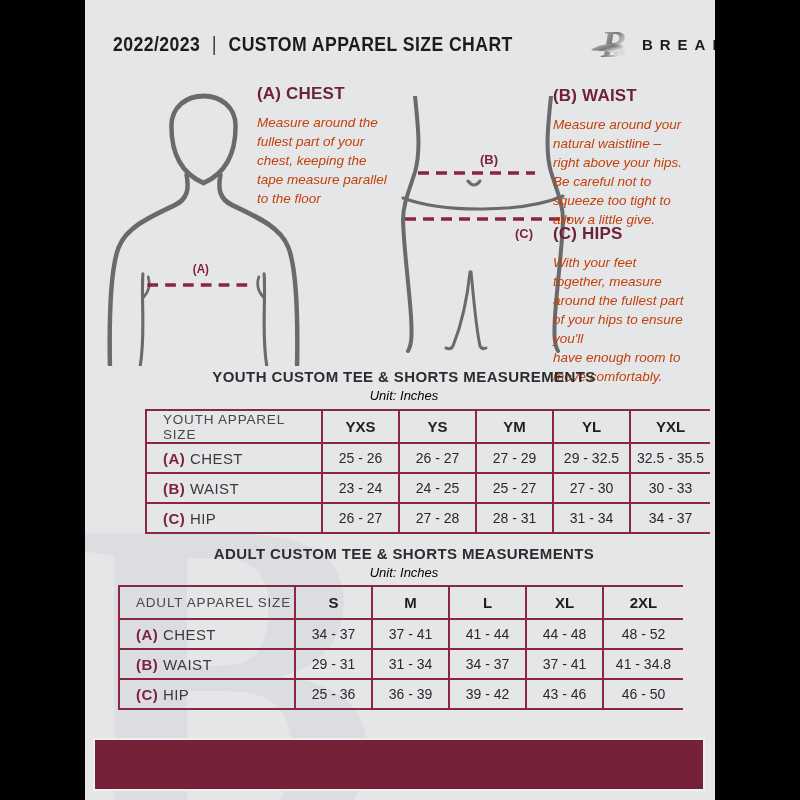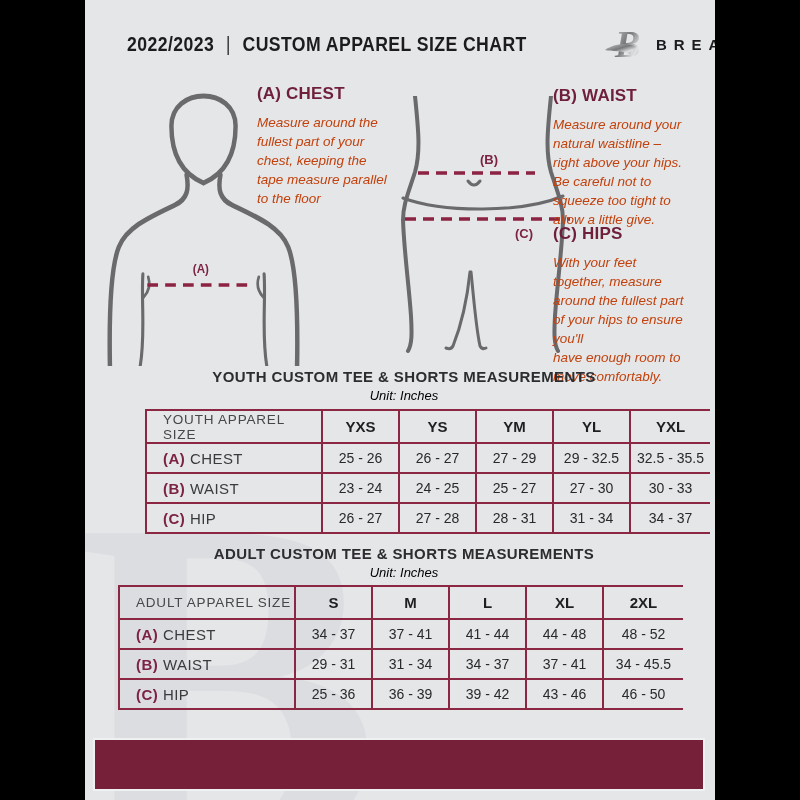--- a/index.html
+++ b/index.html
@@ -8,21 +8,21 @@
   .page{position:absolute;left:85px;top:0;width:630px;height:800px;background:#e5e6e8;overflow:hidden;}
   .sidebar-black{position:absolute;top:0;width:85px;height:800px;background:#000;}
   .bar-left{left:0;} .bar-right{right:0;width:85px;}
 
   
   .watermark{position:absolute;left:-18px;top:448px;font-family:"Liberation Serif",serif;
     font-weight:bold;font-size:470px;line-height:1;color:#dcddE0;z-index:0;user-select:none;}
 
   
   .hdr{position:absolute;left:28px;right:26px;top:22px;height:44px;display:flex;
-       align-items:center;justify-content:space-between;z-index:2;margin-left:14px;}
+       align-items:center;justify-content:space-between;z-index:2;}
   .hdr-title{display:flex;align-items:center;color:#1c1c1e;font-weight:bold;font-size:21px;
        letter-spacing:.5px;transform:scaleX(.84);transform-origin:left center;white-space:nowrap;}
   .hdr-sep{font-weight:300;margin:0 14px;font-size:20px;color:#2a2a2c;}
   .brand{display:flex;align-items:center;gap:9px;}
   .brand-name{font-weight:bold;font-size:15px;letter-spacing:7px;color:#1c1c1e;}
 
   
   .diagrams{position:absolute;left:0;top:0;width:630px;height:370px;z-index:1;}
   .fig{position:absolute;}
   .sect{position:absolute;z-index:2;}
@@ -224,21 +224,21 @@
         <td class="val">41 - 44</td>
         <td class="val">44 - 48</td>
         <td class="val">48 - 52</td>
       </tr>
       <tr>
         <td class="rowlbl"><b>(B)</b><span>WAIST</span></td>
         <td class="val">29 - 31</td>
         <td class="val">31 - 34</td>
         <td class="val">34 - 37</td>
         <td class="val">37 - 41</td>
-        <td class="val">34 - 45.5</td>
+        <td class="val">41 - 34.8</td>
       </tr>
       <tr>
         <td class="rowlbl"><b>(C)</b><span>HIP</span></td>
         <td class="val">25 - 36</td>
         <td class="val">36 - 39</td>
         <td class="val">39 - 42</td>
         <td class="val">43 - 46</td>
         <td class="val">46 - 50</td>
       </tr>
     </tbody>

